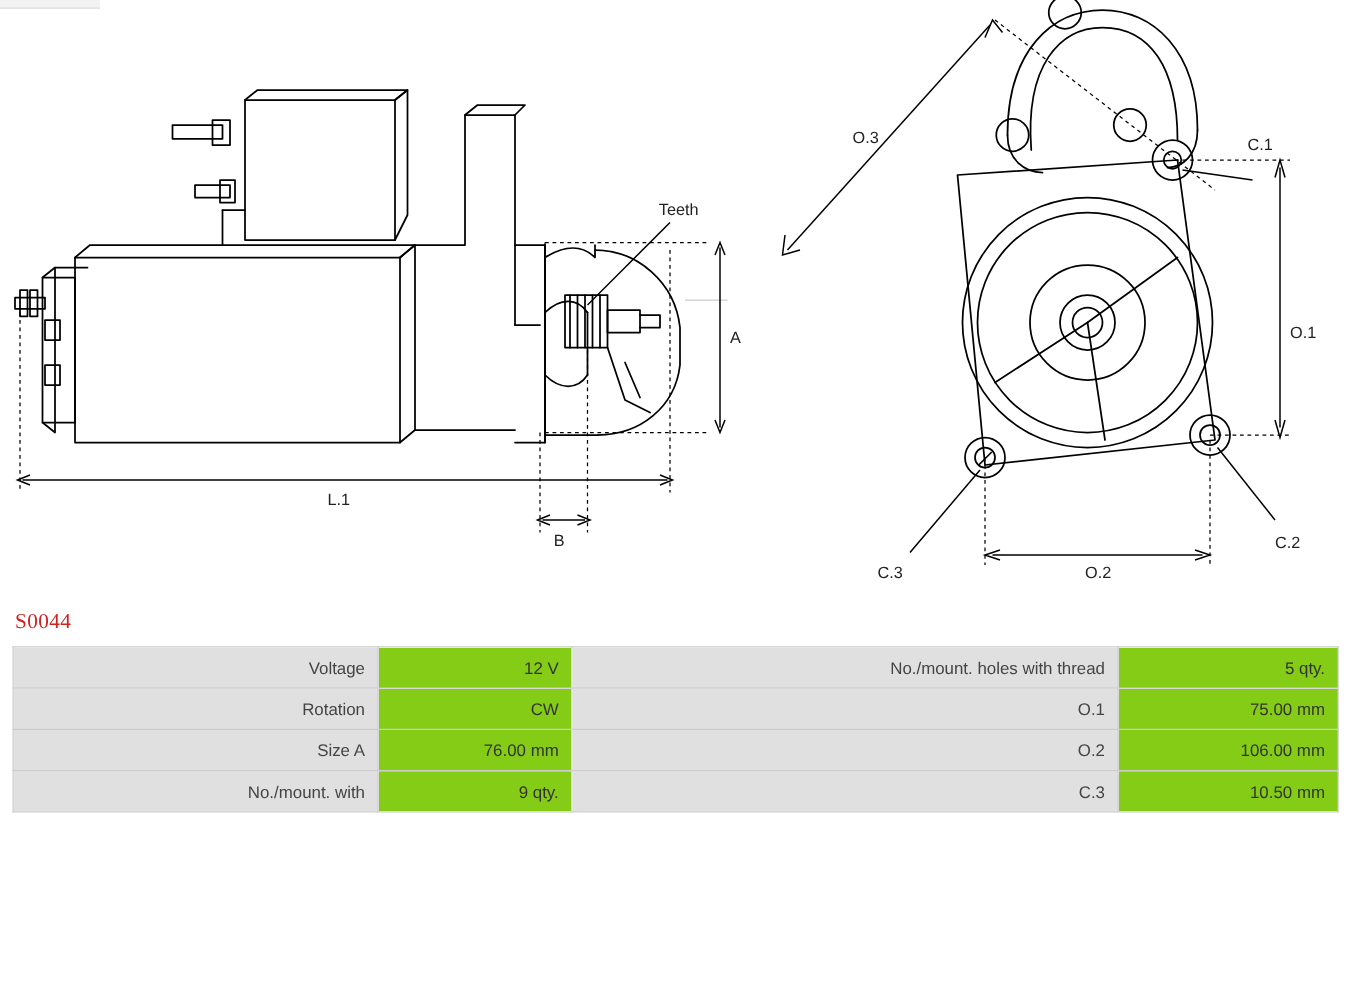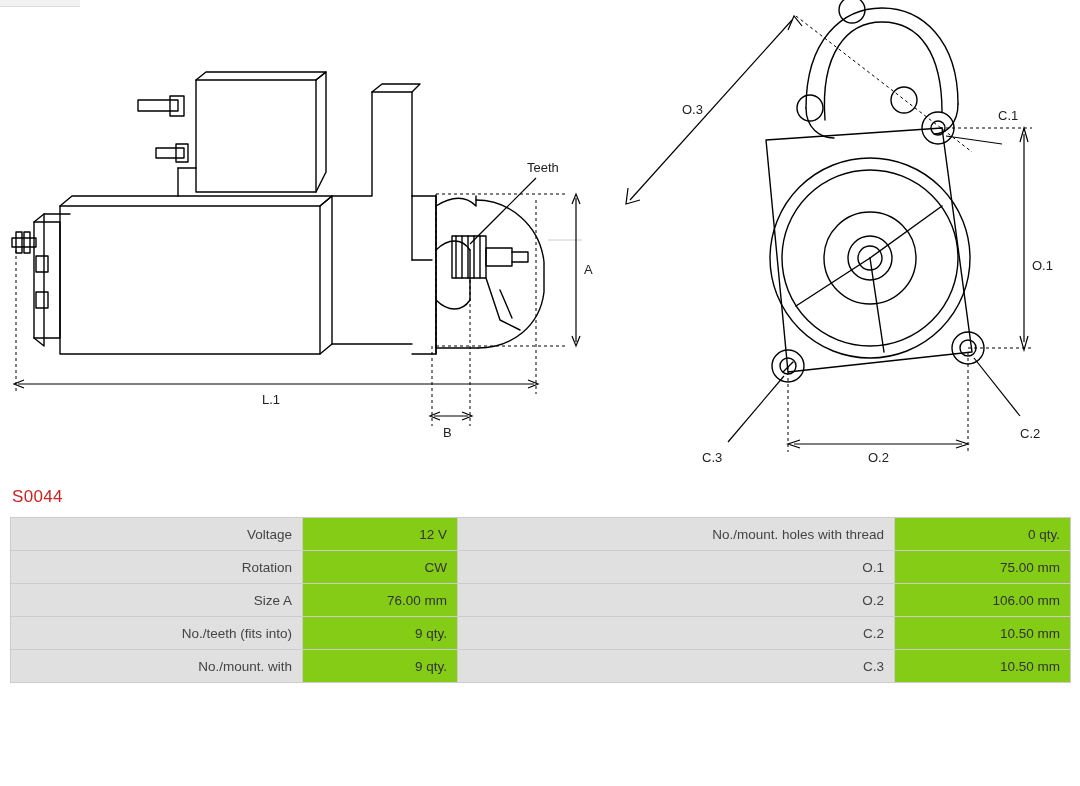--- a/index.html
+++ b/index.html
@@ -30,20 +30,21 @@
     top: 0;
     left: 0;
   }
   .part-code {
     position: absolute;
     left: 12px;
     top: 487px;
     font-size: 17px;
     color: #cc2222;
     letter-spacing: 0.3px;
+    font-family: Liberation Serif, serif;
   }
   .spec-table-wrap {
     position: absolute;
     left: 10px;
     top: 517px;
     width: 1060px;
   }
   table.specs {
     border-collapse: collapse;
     width: 1060px;
@@ -271,41 +272,35 @@
         <col class="c1">
           <col class="c2">
           <col class="c3">
           <col class="c4">
       </colgroup>
       <tbody>
         <tr>
           <td class="lbl">Voltage</td>
           <td class="val">12 V</td>
           <td class="lbl">No./mount. holes with thread</td>
-          <td class="val">0 qty.</td>
+          <td class="val">5 qty.</td>
         </tr>
         <tr>
           <td class="lbl">Rotation</td>
           <td class="val">CW</td>
           <td class="lbl">O.1</td>
           <td class="val">75.00 mm</td>
         </tr>
         <tr>
           <td class="lbl">Size A</td>
           <td class="val">76.00 mm</td>
           <td class="lbl">O.2</td>
           <td class="val">106.00 mm</td>
         </tr>
         <tr>
-          <td class="lbl">No./teeth (fits into)</td>
-          <td class="val">9 qty.</td>
-          <td class="lbl">C.2</td>
-          <td class="val">10.50 mm</td>
-        </tr>
-        <tr>
           <td class="lbl">No./mount. with</td>
           <td class="val">9 qty.</td>
           <td class="lbl">C.3</td>
           <td class="val">10.50 mm</td>
         </tr>
       </tbody>
     </table>
   </div>
 
 </div>

